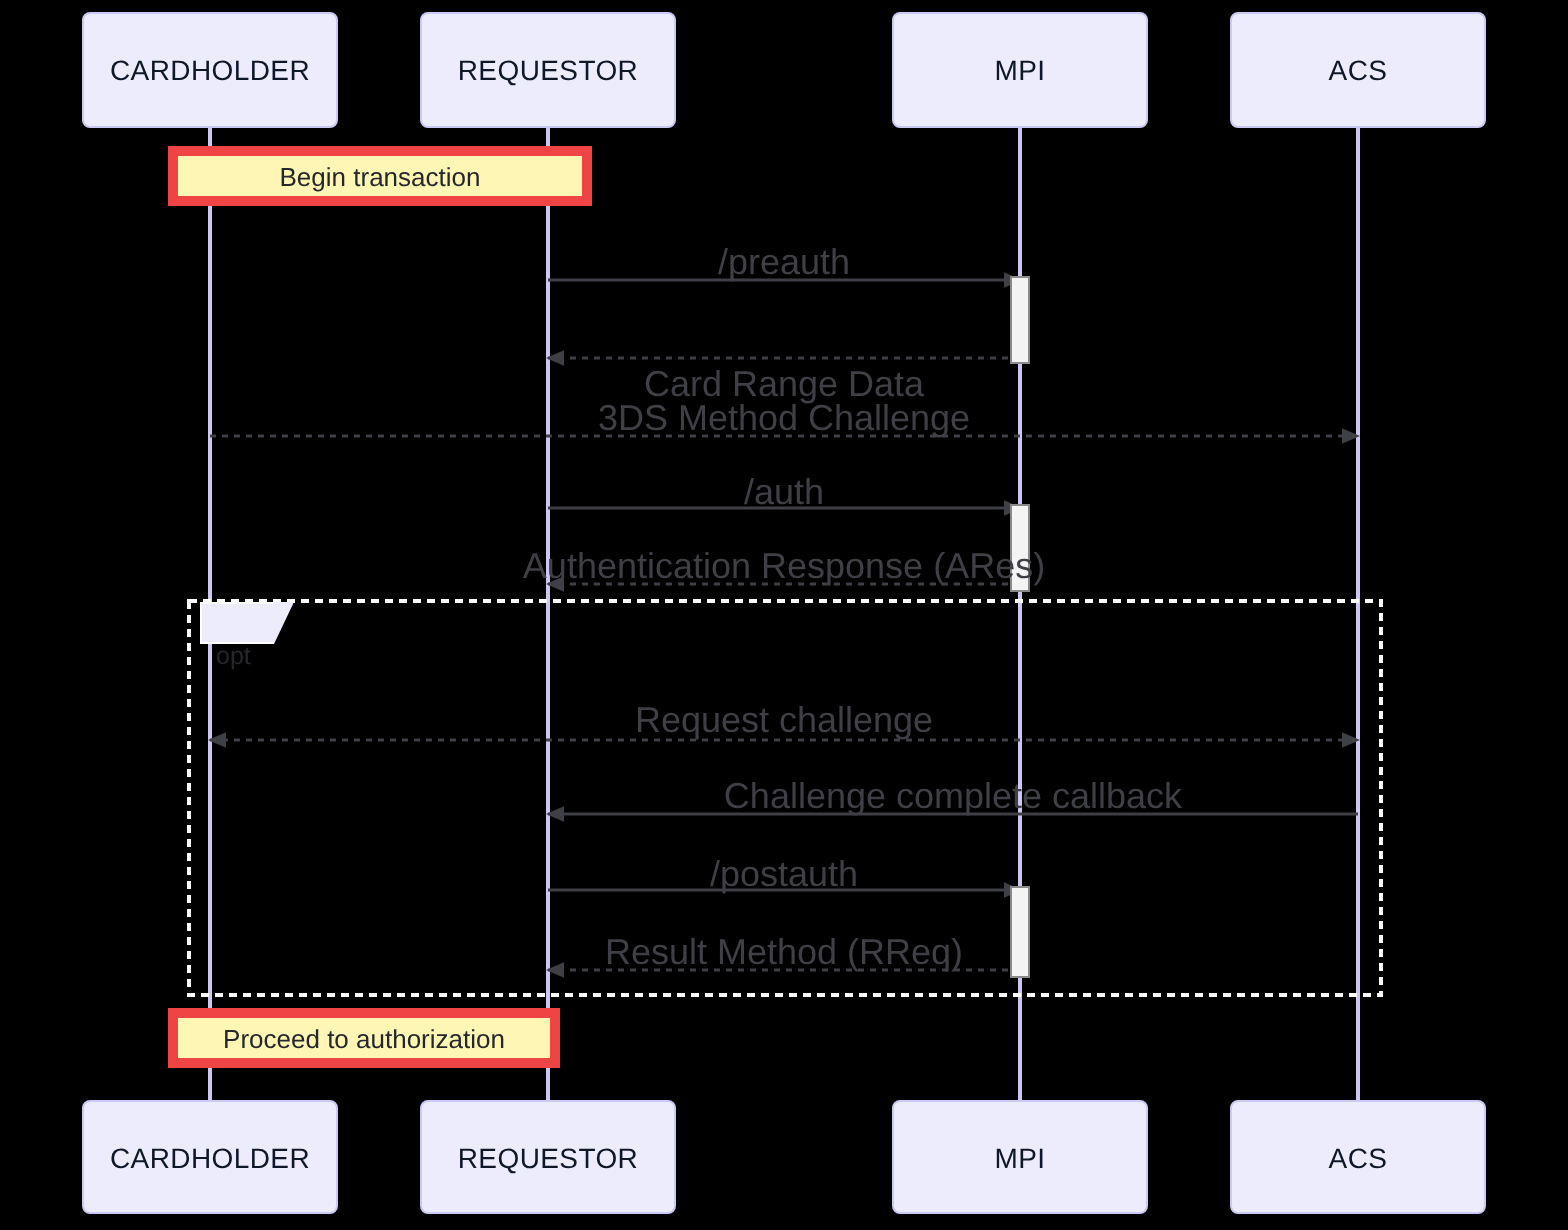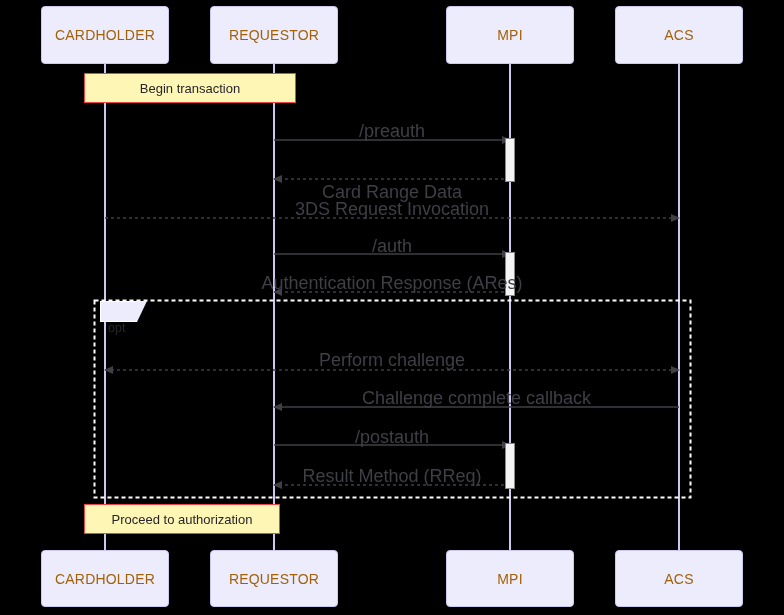--- a/index.html
+++ b/index.html
@@ -28,29 +28,29 @@
     box-sizing: border-box;
     background: #ececfd;
     border: 1px solid #c9c9f2;
     border-radius: 4px;
     display: flex;
     align-items: center;
     justify-content: center;
   }
   .participant-label {
     font-size: 14px;
-    color: #a16207;
+    color: #0f172a;
     letter-spacing: 0.2px;
     white-space: nowrap;
   }
   .note-box {
     position: absolute;
     box-sizing: border-box;
     background: #fdf6b5;
-    border: 1px solid #ef4444;
+    border: 5px solid #ef4444;
     display: flex;
     align-items: center;
     justify-content: center;
   }
   .note-label {
     font-size: 13px;
     color: #26262c;
     white-space: nowrap;
   }
   .msg-label {
@@ -149,24 +149,24 @@
         <span class="note-label">Begin transaction</span>
       </div>
       <div class="note-box" style="left: 84px; top: 504px; width: 196px; height: 30px;">
         <span class="note-label">Proceed to authorization</span>
       </div>
     </div>
 
   <div id="message-labels">
       <div class="msg-label" style="left: 392px; top: 121px;">/preauth</div>
       <div class="msg-label" style="left: 392px; top: 160px; margin-top: 22px;">Card Range Data</div>
-      <div class="msg-label" style="left: 392px; top: 199px;">3DS Request Invocation</div>
+      <div class="msg-label" style="left: 392px; top: 199px;">3DS Method Challenge</div>
       <div class="msg-label" style="left: 392px; top: 236px;">/auth</div>
       <div class="msg-label" style="left: 392px; top: 273px;">Authentication Response (ARes)</div>
-      <div class="msg-label" style="left: 392px; top: 350px;">Perform challenge</div>
+      <div class="msg-label" style="left: 392px; top: 350px;">Request challenge</div>
       <div class="msg-label" style="left: 476.5px; top: 388px;">Challenge complete callback</div>
       <div class="msg-label" style="left: 392px; top: 427px;">/postauth</div>
       <div class="msg-label" style="left: 392px; top: 466px;">Result Method (RReq)</div>
     </div>
 
   <div id="fragment-labels">
       <div class="frag-label-box" style="left: 100px; top: 301px; width: 37px; height: 21px;">
         <span class="frag-label-text">opt</span>
       </div>
       <div class="frag-label-tail" style="left: 137px; top: 301px; border-top: 21px solid rgb(236, 236, 253); border-right: 10px solid transparent;"></div>

